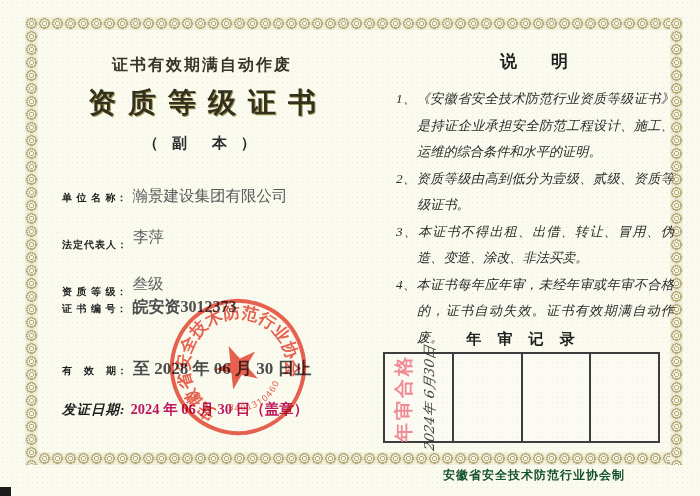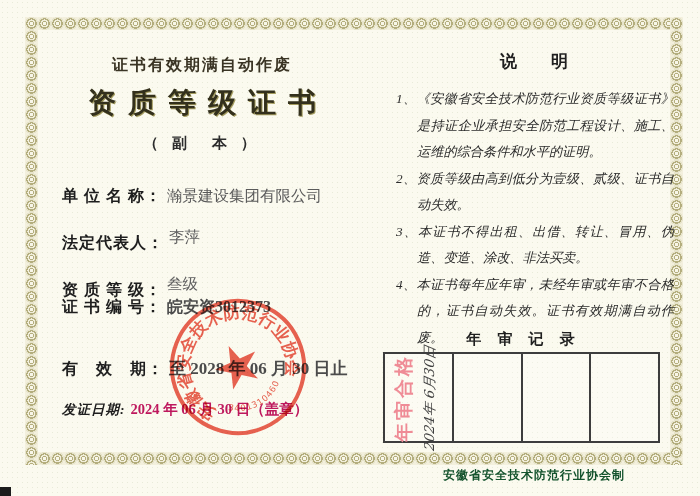--- a/index.html
+++ b/index.html
@@ -38,21 +38,21 @@
     text-shadow:1px 1px 0 #a39b5e;
   }
   .cert-subtitle {
     position:absolute; left:52px; top:134px; width:300px; text-align:center;
     font-weight:bold; font-size:15px; color:#2c2c2c; letter-spacing:5px;
   }
   .field-row { position:absolute; left:62px; white-space:nowrap; }
   .fr1 { top:186px; } .fr2 { top:233px; } .fr3 { top:280px; }
   .fr4 { top:297px; } .fr5 { top:357px; } .fr6 { top:400px; }
   .field-label {
-    font-weight:bold; font-size:16px; color:#1e1e1e; letter-spacing:1px;
+    font-weight:bold; font-size:10px; color:#1e1e1e; letter-spacing:1px;
   }
   .fr6 .field-label { font-style:italic; font-size:13.5px; }
   .field-value { font-size:15.5px; color:#5a5a5a; margin-left:5px; }
   .fr2 .field-value, .fr3 .field-value { position:relative; top:-6px; color:#606060; }
   .fr4 .field-value { color:#4b4b4b; font-weight:bold; font-size:16px; }
   .fr5 .field-value { color:#4b4b4b; font-weight:bold; font-size:17px; }
   .fr6 .field-value { color:#be185d; font-weight:bold; font-size:14.5px; }
 
   .seal {
     position:absolute; left:167px; top:296px; width:142px; height:142px;
@@ -147,21 +147,21 @@
       <textPath href="#sealArcTop" textLength="218" lengthAdjust="spacingAndGlyphs">安徽省安全技术防范行业协会</textPath>
     </text>
     <text font-size="8.5" fill="#e6402e" letter-spacing="1" font-family="DejaVu Sans, sans-serif">
       <textPath href="#sealArcBottom" startOffset="6">34013104608</textPath>
     </text>
   </svg>
 
   <div class="notes-header">说　　明</div>
   <div class="notes">
     <div class="note-item"><span>1、</span><span>《安徽省安全技术防范行业资质等级证书》是持证企业承担安全防范工程设计、施工、运维的综合条件和水平的证明。</span></div>
-    <div class="note-item"><span>2、</span><span>资质等级由高到低分为壹级、贰级、证书自动失效。</span></div>
+    <div class="note-item"><span>2、</span><span>资质等级由高到低分为壹级、贰级、资质等级证书。</span></div>
     <div class="note-item"><span>3、</span><span>本证书不得出租、出借、转让、冒用、伪造、变造、涂改、非法买卖。</span></div>
     <div class="note-item"><span>4、</span><span>本证书每年应年审，未经年审或年审不合格的，证书自动失效。证书有效期满自动作废。</span></div>
   </div>
 
   <div class="review-header">年 审 记 录</div>
   <div class="review-table">
     <div class="review-cell">
       <span class="cell-stamp">年审合格</span>
       <span class="cell-date">2024年 6月30日</span>
     </div>

